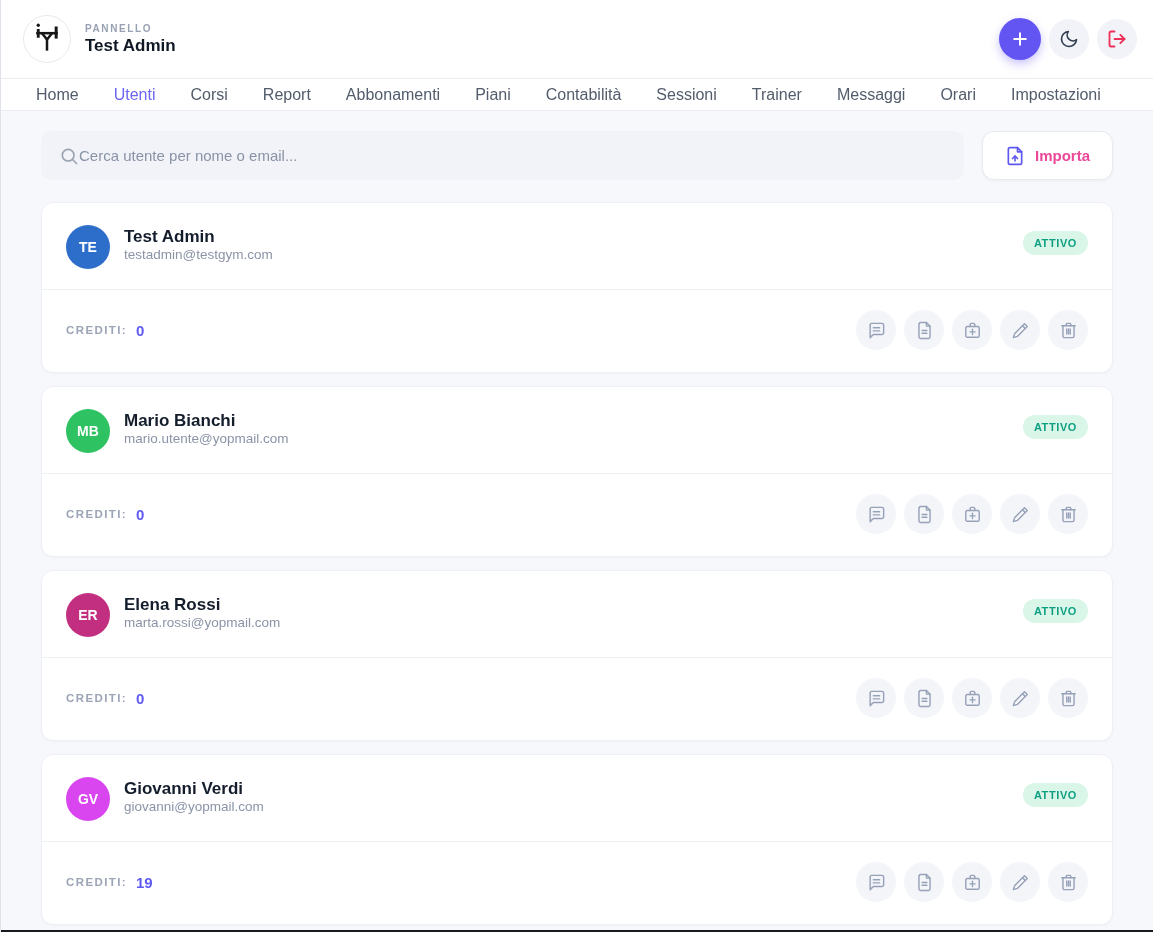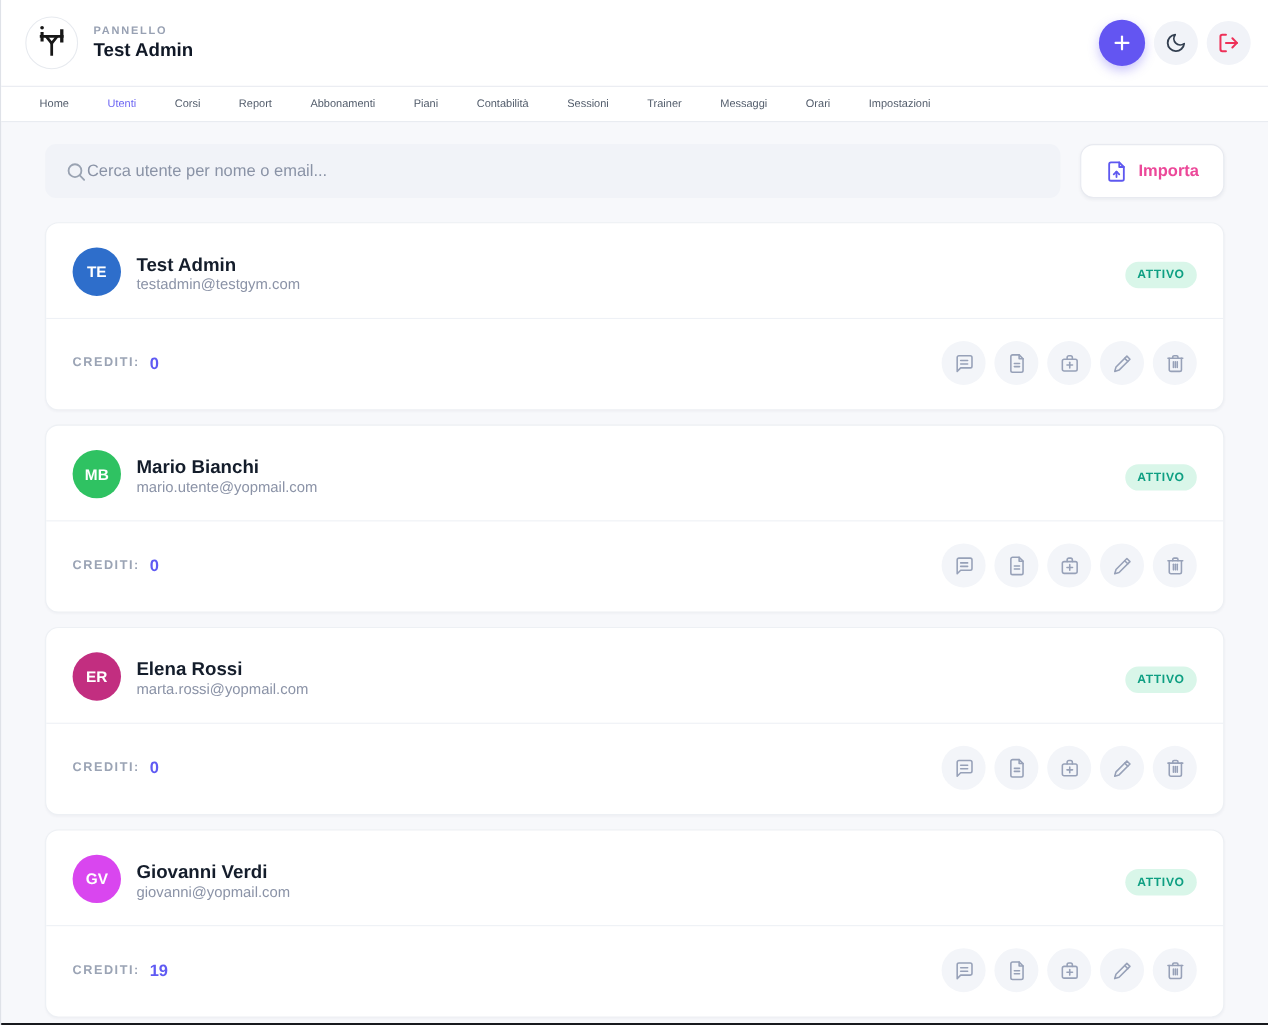--- a/index.html
+++ b/index.html
@@ -41,21 +41,21 @@
     width:42px; height:42px; background:#6355f2; color:#fff;
     box-shadow:0 4px 10px rgba(99,85,242,.35);
   }
   .btn-soft { width:40px; height:40px; background:#f1f3f8; }
 
   
   .nav {
     height:33px; background:#ffffff;
     border-top:1px solid #e9ecf1; border-bottom:1px solid #e9ecf1;
     display:flex; align-items:center; gap:35px;
-    padding:0 35px; font-size:10px;
+    padding:0 35px; font-size:16px;
   }
   .nav a { text-decoration:none; color:#525c6b; cursor:pointer; white-space:nowrap; }
   .nav a.active { color:#6d66f3; font-weight:500;text-align:center; }
 
   
   .content { padding:20px 40px 0 40px; }
 
   .toolbar { display:flex; align-items:center; gap:18px; margin-bottom:22px; }
   .search-box {
     flex:1; height:49px; background:#f1f3f8; border-radius:10px;
@@ -76,21 +76,21 @@
     font-size:15px; font-weight:700; color:#ec4899;
   }
 
   
   .card {
     background:#ffffff; border:1px solid #edf0f4; border-radius:12px;
     box-shadow:0 1px 2px rgba(20,30,60,.03);
     margin-bottom:13px;
   }
   .card-top {
-    display:flex; align-items:center; gap:14px;
+    display:flex; align-items:flex-start; gap:14px;
     padding:22px 24px 20px 24px;
   }
   .avatar {
     width:44px; height:44px; border-radius:50%;
     display:flex; align-items:center; justify-content:center;
     color:#fff; font-size:14px; font-weight:700; flex:0 0 44px;
   }
   .user-name { font-size:17px; font-weight:700; color:#141d2b; padding-top:2px; }
   .user-email { font-size:13.5px; color:#8b93a7; margin-top:0; }
   .badge {

